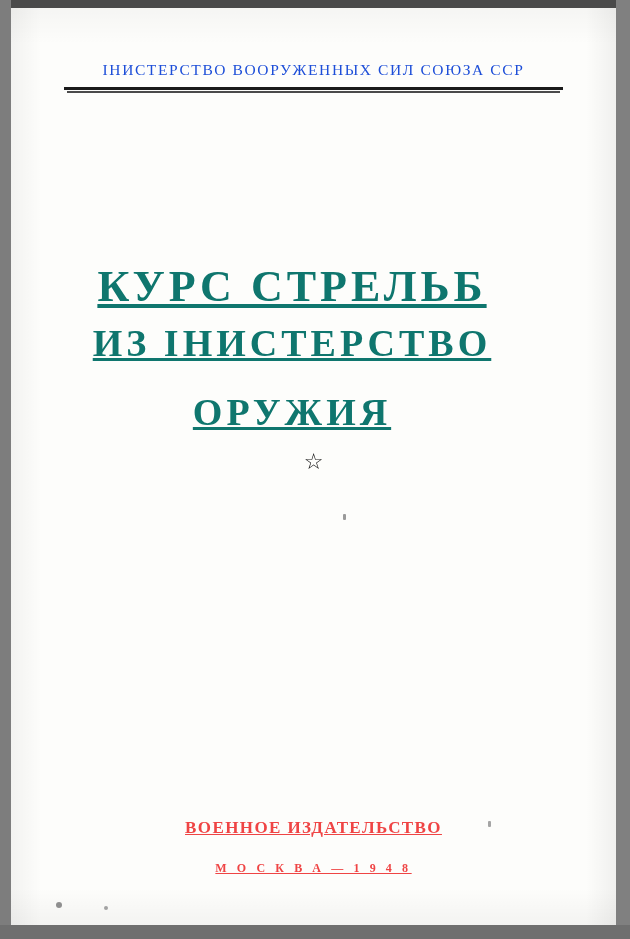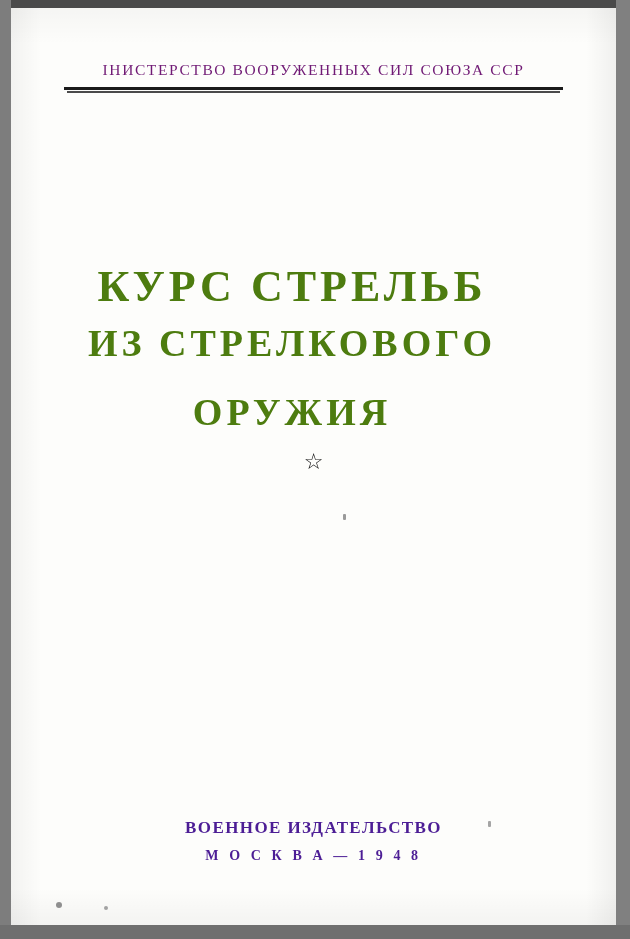--- a/index.html
+++ b/index.html
@@ -85,21 +85,21 @@
     position: absolute;
     top: 53px;
     left: 0;
     width: 605px;
     text-align: center;
   }
   .header-line {
     font-family: "Liberation Serif", serif;
     font-size: 15.5px;
     letter-spacing: 1.6px;
-    color: #701a75;
+    color: #1d4ed8;
     white-space: nowrap;
     font-weight: 400;
   }
   .header-rule {
     margin: 8px auto 0 auto;
     width: 499px;
     height: 6px;
     position: relative;
   }
   .header-rule .rule-thick {
@@ -120,21 +120,22 @@
     opacity: 0.85;
   }
 
   
   .title-block {
     position: absolute;
     top: 252px;
     left: 0;
     width: 562px;
     text-align: center;
-    color: #4d7c0f;
+    color: #0f766e;
+    text-decoration: underline;
   }
   .title-line {
     font-family: "Liberation Serif", serif;
     font-weight: 700;
     font-size: 42px;
     letter-spacing: 3px;
     line-height: 1.22;
     white-space: nowrap;
   }
   .title-line.l1 { font-size: 44px; letter-spacing: 4px; }
@@ -165,35 +166,36 @@
   .speck.s3 { top: 894px; left: 45px;  width: 6px; height: 6px; background:#8f8f8f; }
   .speck.s4 { top: 898px; left: 93px;  width: 4px; height: 4px; background:#a2a2a2; }
 
   
   .imprint-block {
     position: absolute;
     top: 808px;
     left: 0;
     width: 605px;
     text-align: center;
-    color: #4c1d95;
+    color: #ef4444;
+    text-decoration: underline;
   }
   .imprint-line {
     font-family: "Liberation Serif", serif;
     font-weight: 700;
     font-size: 17px;
     letter-spacing: 1.4px;
     line-height: 1.45;
     white-space: nowrap;
   }
   .imprint-city {
-    margin-top: 7px;
+    margin-top: 20px;
     font-family: "Liberation Serif", serif;
     font-weight: 700;
-    font-size: 14px;
+    font-size: 12px;
     letter-spacing: 3.6px;
     white-space: nowrap;
   }
 </style>
 </head>
 <body>
 
 <div id="page-wrap">
 
   <div class="scan-top-strip"></div>
@@ -207,21 +209,21 @@
       <div class="header-block">
         <div class="header-line">ІНИСТЕРСТВО  ВООРУЖЕННЫХ  СИЛ  СОЮЗА  ССР</div>
         <div class="header-rule">
           <div class="rule-thick"></div>
           <div class="rule-thin"></div>
         </div>
       </div>
 
       <div class="title-block">
         <div class="title-line l1">КУРС  СТРЕЛЬБ</div>
-        <div class="title-line l2">ИЗ  СТРЕЛКОВОГО</div>
+        <div class="title-line l2">ИЗ  ІНИСТЕРСТВО</div>
         <div class="title-line l3">ОРУЖИЯ</div>
       </div>
 
       <div class="ornament">☆</div>
 
       <div class="speck s1"></div>
       <div class="speck s2"></div>
       <div class="speck s3"></div>
       <div class="speck s4"></div>
 

